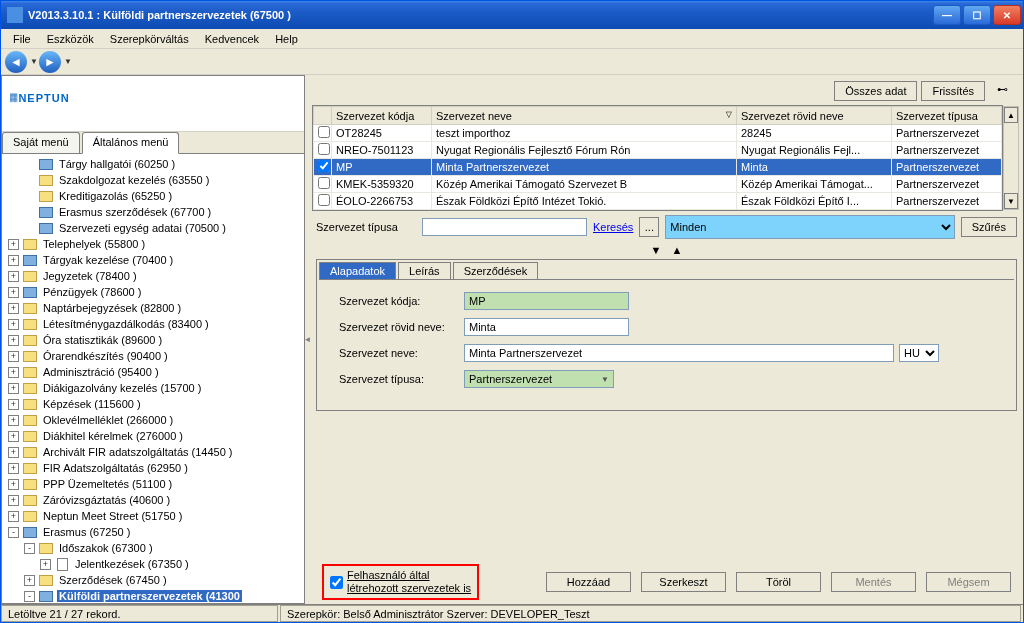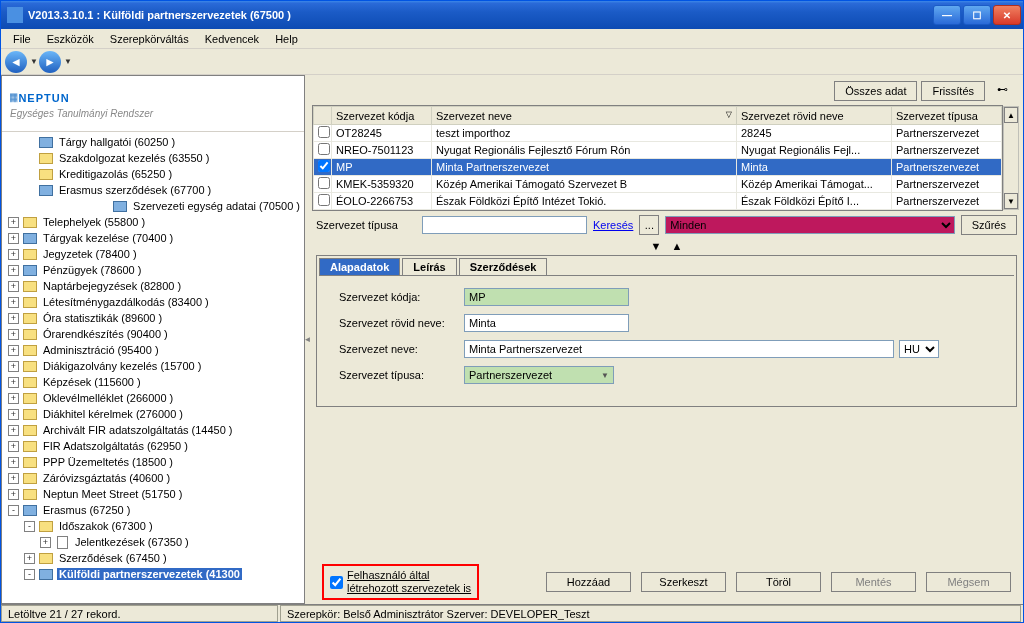--- a/index.html
+++ b/index.html
@@ -50,26 +50,26 @@
 .grid tr.sel td { background: #316ac5; color: white; }
 .grid td.chk { width: 18px; text-align: center; }
 .grid input[type=checkbox] { width: 12px; height: 12px; }
 .scroll-v { position: absolute; right: -17px; top: 0; bottom: 0; width: 16px; background: #ece9d8; border: 1px solid #c0c0b8; }
 .scroll-btn { height: 16px; background: #ece9d8; border: 1px solid #808080; display: flex; align-items: center; justify-content: center; font-size: 8px; }
 .filter-row { display: flex; align-items: center; gap: 6px; padding: 4px 4px; }
 .filter-row label { width: 100px; }
 .txt-input { border: 1px solid #7f9db9; padding: 1px 3px; height: 18px; background: white; }
 .link-btn { color: #0000ee; text-decoration: underline; background: none; border: none; cursor: pointer; }
 .sq-btn { width: 20px; height: 20px; border: 1px solid #808080; background: #ece9d8; cursor: pointer; }
-.sel-input { border: 1px solid #7f9db9; height: 18px; background: #be185d; }
+.sel-input { border: 1px solid #7f9db9; height: 24px; background: #7dd3fc; }
 .updown { display: flex; justify-content: center; gap: 10px; font-size: 8px; padding: 1px; }
 
 .detail-panel { border: 1px solid #808080; margin: 2px 4px; padding: 2px; background: #ece9d8; flex: 0 0 auto; }
 .detail-tabs { display: flex; border-bottom: 1px solid #808080; }
-.dtab { padding: 2px 10px; border: 1px solid #808080; border-bottom: none; background: #ece9d8; margin-right: 2px; cursor: pointer; font-weight: bold; }
+.dtab { padding: 2px 10px; border: 1px solid #808080; border-bottom: none; background: #ece9d8; margin-right: 2px; cursor: pointer; }
 .dtab.active { background: #316ac5; color: white; }
 .form-area { padding: 12px 20px; }
 .form-row { display: flex; align-items: center; margin-bottom: 8px; }
 .form-row label { width: 125px; }
 .ro-field { background: #c0e0b0; border: 1px solid #7f9db9; padding: 2px 4px; width: 165px; height: 18px; display: flex; align-items: center; }
 .txt-field { border: 1px solid #7f9db9; padding: 2px 4px; width: 430px; height: 18px; background: white; }
 .lang-sel { border: 1px solid #7f9db9; height: 18px; width: 40px; background: white; margin-left: 5px; }
 .sel-field-ro { background: #c0e0b0; border: 1px solid #7f9db9; padding: 2px 4px; width: 150px; height: 18px; display: flex; align-items: center; justify-content: space-between; }
 
 .bottom-btns { height: 40px; display: flex; align-items: center; padding: 0 10px; gap: 10px; }
@@ -109,21 +109,24 @@
     <span class="nav-btn nav-back">◄</span>
     <span class="nav-drop">▼</span>
     <span class="nav-btn nav-fwd">►</span>
     <span class="nav-drop">▼</span>
   </div>
 
   <div class="body-area">
     <div class="left-panel">
       <div class="logo-area">
         <div class="logo-main"><span class="logo-hash">𝄜</span><span>NEPTUN</span></div>
-        <div class="logo-sub">Egységes Tanulmányi Rendszer</div>
+      </div>
+      <div class="tabs-left">
+        <div class="tab-l">Saját menü</div>
+        <div class="tab-l active">Általános menü</div>
       </div>
       <div class="tree" id="tree">
           <div class="tree-row" style="padding-left: 20px;">
             <span class="expander empty"></span>
             <span class="tree-icon">
               <span class="folder-b"></span>
             </span>
             <span class="tree-label">Tárgy hallgatói (60250  )</span>
           </div>
           <div class="tree-row" style="padding-left: 20px;">
@@ -140,21 +143,21 @@
             </span>
             <span class="tree-label">Kreditigazolás (65250  )</span>
           </div>
           <div class="tree-row" style="padding-left: 20px;">
             <span class="expander empty"></span>
             <span class="tree-icon">
               <span class="folder-b"></span>
             </span>
             <span class="tree-label">Erasmus szerződések (67700  )</span>
           </div>
-          <div class="tree-row" style="padding-left: 20px; justify-content: flex-end;">
+          <div class="tree-row" style="padding-left: 20px;">
             <span class="expander empty"></span>
             <span class="tree-icon">
               <span class="folder-b"></span>
             </span>
             <span class="tree-label">Szervezeti egység adatai (70500  )</span>
           </div>
           <div class="tree-row" style="padding-left: 4px;">
             <span class="expander">+</span>
             <span class="tree-icon">
               <span class="folder-y"></span>
@@ -257,21 +260,21 @@
             <span class="tree-icon">
               <span class="folder-y"></span>
             </span>
             <span class="tree-label">FIR Adatszolgáltatás (62950  )</span>
           </div>
           <div class="tree-row" style="padding-left: 4px;">
             <span class="expander">+</span>
             <span class="tree-icon">
               <span class="folder-y"></span>
             </span>
-            <span class="tree-label">PPP Üzemeltetés (18500  )</span>
+            <span class="tree-label">PPP Üzemeltetés (51100  )</span>
           </div>
           <div class="tree-row" style="padding-left: 4px;">
             <span class="expander">+</span>
             <span class="tree-icon">
               <span class="folder-y"></span>
             </span>
             <span class="tree-label">Záróvizsgáztatás (40600  )</span>
           </div>
           <div class="tree-row" style="padding-left: 4px;">
             <span class="expander">+</span>

